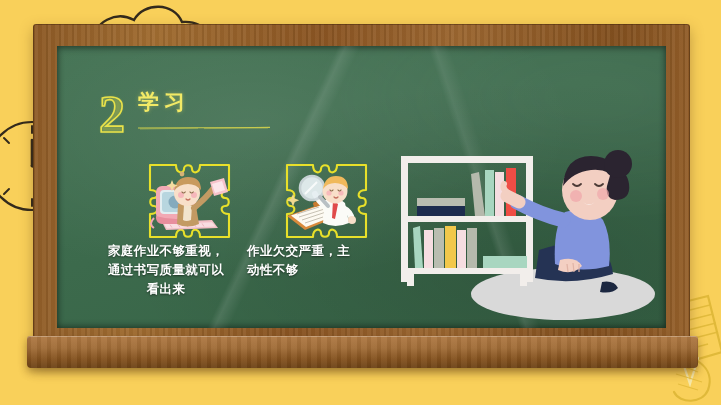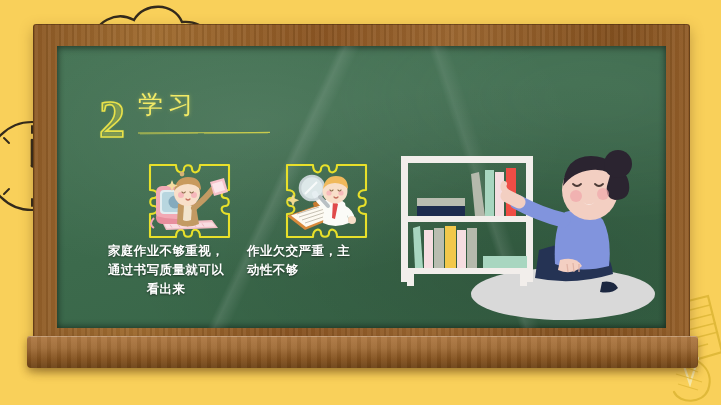--- a/index.html
+++ b/index.html
@@ -66,21 +66,21 @@
   #heading { position:absolute; left:42px; top:42px; display:flex; align-items:flex-end; gap:13px; }
   #heading-number {
     font-family:"Liberation Serif", serif;
     font-size:52px; line-height:.82; font-weight:700;
     color:transparent;
     -webkit-text-stroke:1.6px #e9e24a;
     text-shadow:0 0 3px rgba(233,226,74,.35);
   }
   #heading-text-wrap { padding-bottom:3px; }
   #heading-title {
-    font-size:25px; font-weight:400; letter-spacing:5px;
+    font-size:21px; font-weight:700; letter-spacing:5px;
     color:#f2ea66; text-shadow:0 0 4px rgba(242,234,102,.4);
   }
   #heading-rule {
     margin-top:4px; height:4px; width:132px; opacity:.78;
   }
 
   
   .puzzle-card { position:absolute; width:95px; height:82px; }
   #puzzle-card-1 { left:85px; top:114px; }
   #puzzle-card-2 { left:222px; top:114px; }

